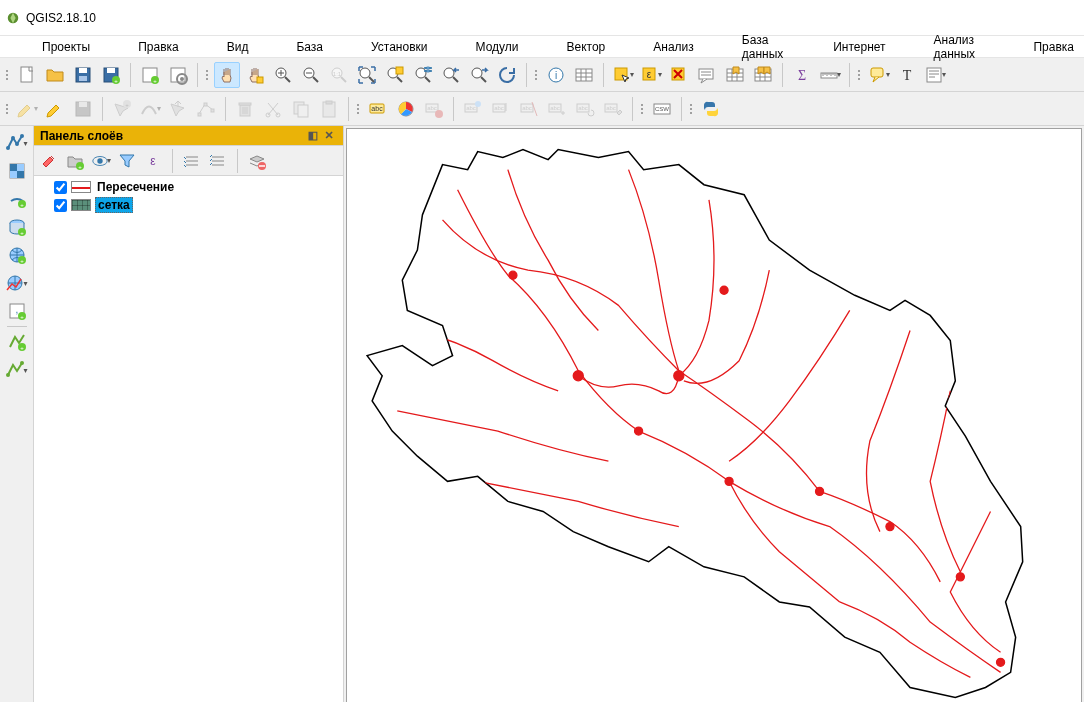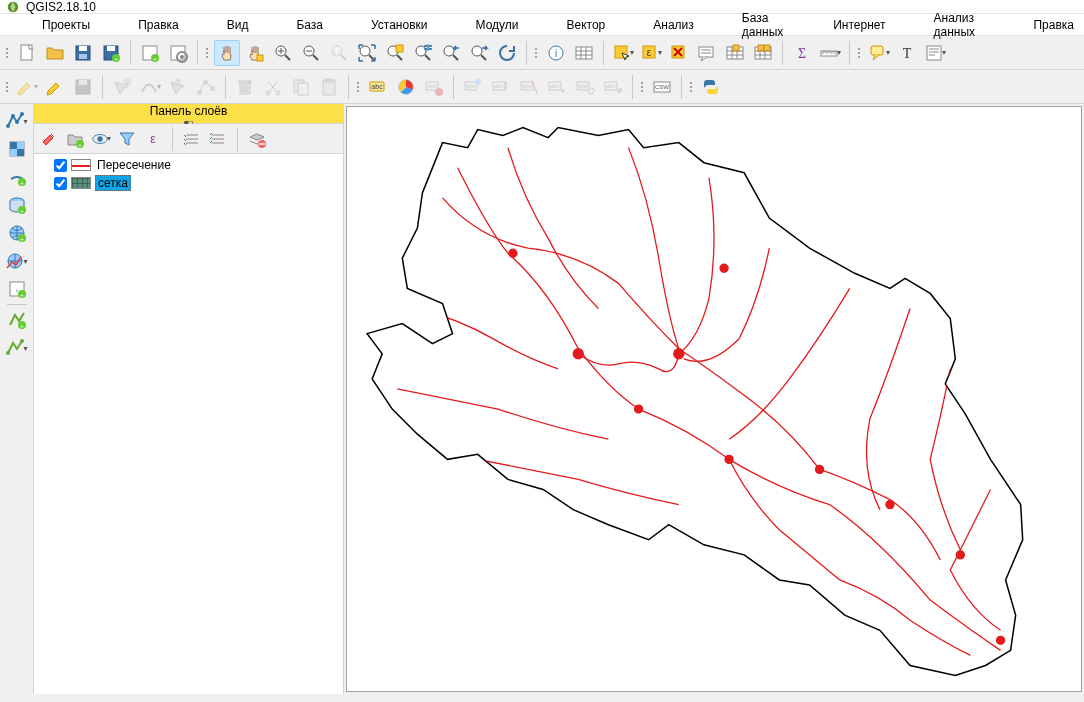--- a/index.html
+++ b/index.html
@@ -7,21 +7,21 @@
     margin: 0;
     font-family: "Segoe UI", Tahoma, sans-serif;
     font-size: 12px;
     background: #f0f0f0;
     width: 1084px;
     height: 702px;
     overflow: hidden;
     color: #000;
   }
   .titlebar {
-    height: 14px;
+    height: 36px;
     background: #fff;
     display: flex;
     align-items: center;
     padding: 0 6px;
     gap: 6px;
     border-bottom: 1px solid #e5e5e5;
   }
   .titlebar .logo {
     width: 14px; height: 14px;
   }
@@ -83,26 +83,25 @@
     gap: 2px;
   }
   .layers-panel {
     width: 310px;
     background: #fdfdfd;
     border-right: 1px solid #d4d4d4;
     display: flex; flex-direction: column;
   }
   .panel-header {
     height: 20px;
-    background: #fde047;
+    background: #eab308;
     border-bottom: 1px solid #d4d4d4;
     display: flex; align-items: center;
     padding: 0 6px;
-    font-weight: normal;
-    flex-direction: column;
+    font-weight: bold;
   }
   .panel-header .spacer { flex: 1; }
   .panel-header .hbtn {
     width: 16px; height: 16px; display: flex; align-items: center; justify-content: center;
     font-size: 11px; color: #555; cursor: pointer;
   }
   .panel-toolbar {
     height: 30px;
     background: #f0f0f0;
     border-bottom: 1px solid #d4d4d4;
@@ -122,21 +121,21 @@
     padding-left: 16px;
   }
   .layer-row input[type=checkbox] {
     width: 13px; height: 13px; margin: 0;
   }
   .layer-symbol {
     width: 20px; height: 12px;
     border: 1px solid #888;
     flex-shrink: 0;
   }
-  .layer-label { font-weight: normal; padding: 0 2px; text-align: right; }
+  .layer-label { font-weight: bold; padding: 0 2px; text-align: right; }
   .layer-row.selected .layer-label { border: 1px dotted #666; background: #0ea5e9; }
 
   .map-canvas {
     flex: 1;
     background: #fff;
     position: relative;
     border: 1px solid #a0a0a0;
     margin: 2px;
   }
   

